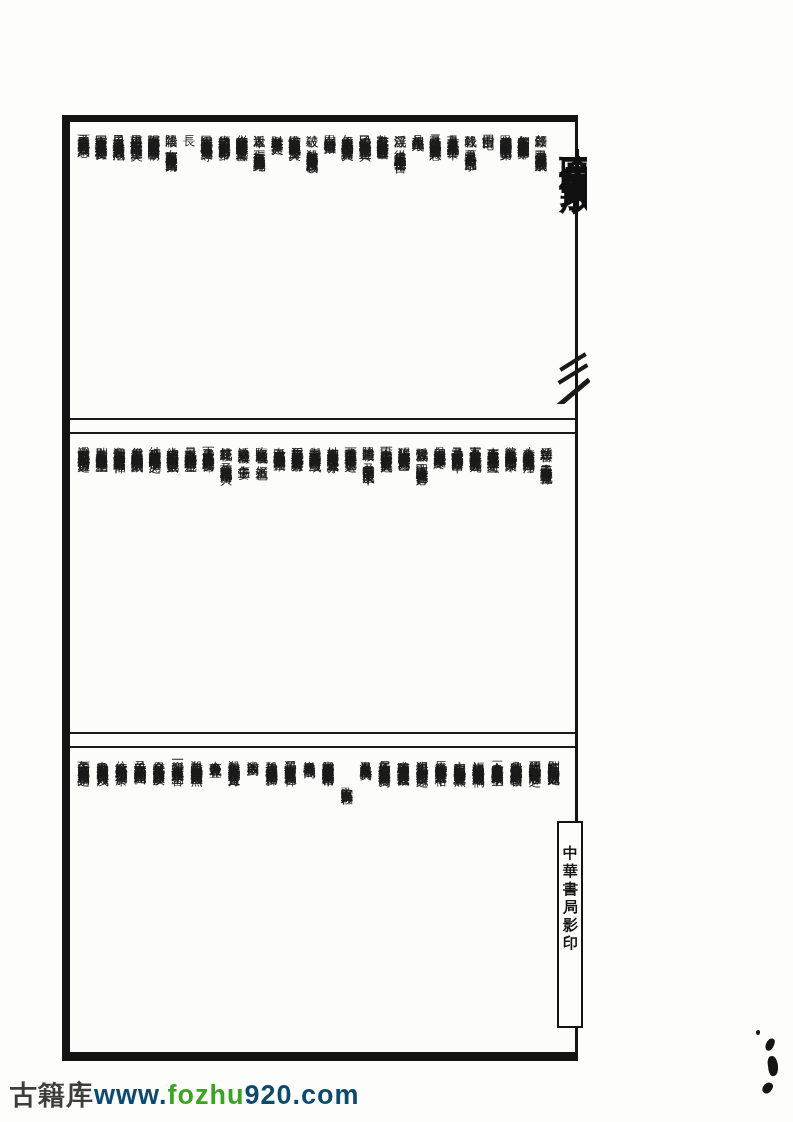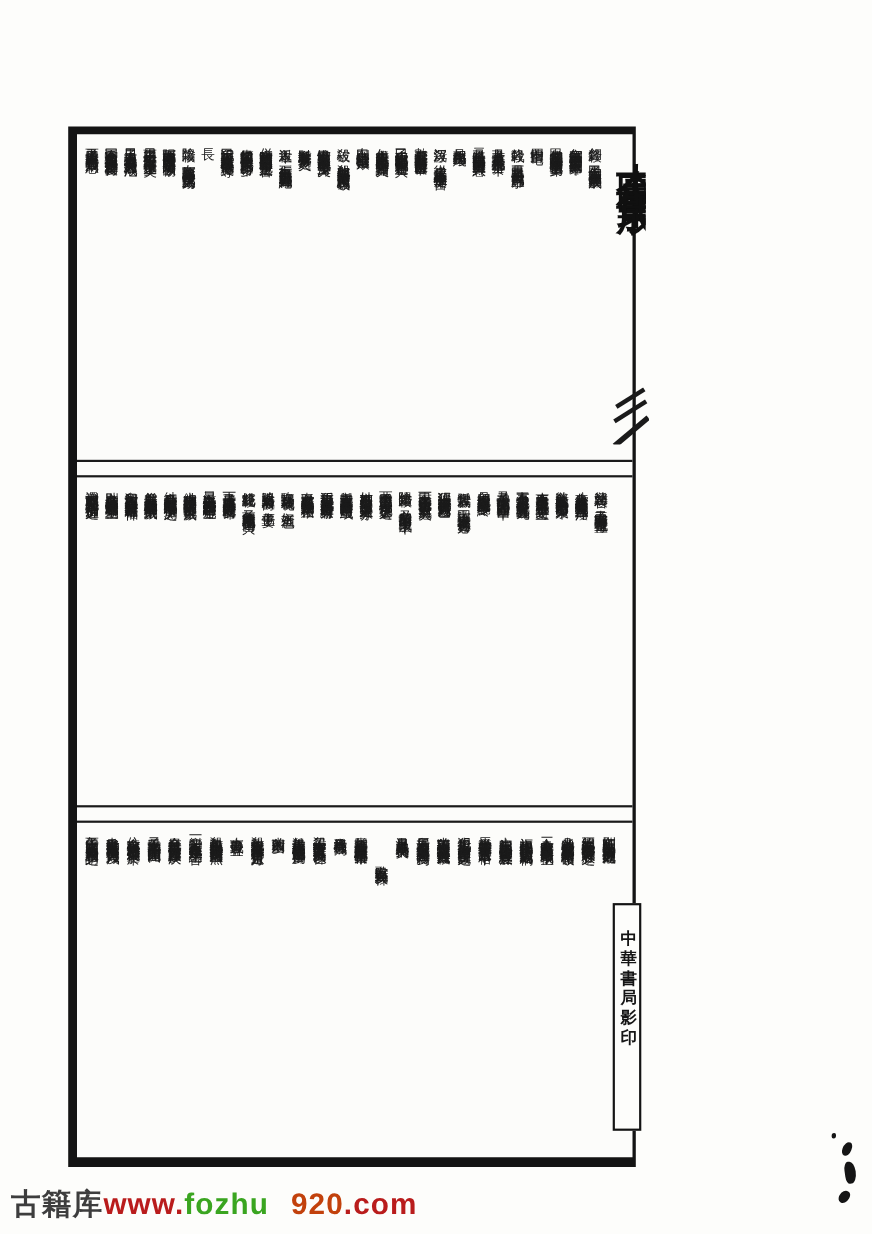--- a/index.html
+++ b/index.html
@@ -70,23 +70,23 @@
   .smudge.s3{left:763px;top:1082px;width:9px;height:12px;transform:rotate(30deg);}
   .smudge.s4{left:756px;top:1030px;width:4px;height:5px;}
   
   .watermark{
     position:absolute;left:10px;top:1077px;height:40px;
     font-family:"Liberation Sans","DejaVu Sans",sans-serif;
     font-size:27px;font-weight:bold;letter-spacing:1px;
     white-space:nowrap;color:#3d3d3d;
   }
   .wm-site{color:#3d3d3d;}
-  .wm-gray{color:#b91c1c;}
+  .wm-gray{color:#0c4a6e;}
   .wm-green{color:#3aa520;text-align:center;}
-  .wm-red{color:#c2410c;margin-left:20px;}
+  .wm-red{color:#0c4a6e;}
 </style>
 </head>
 <body>
 
 <div class="canvas">
 
   <div class="frame">
     <div class="reg reg-1">
       <div class="reg-inner">
           <div class="col">劒鋒殺　甲子旬人劒辰鋒戌甲午旬劒戌鋒辰甲</div>

